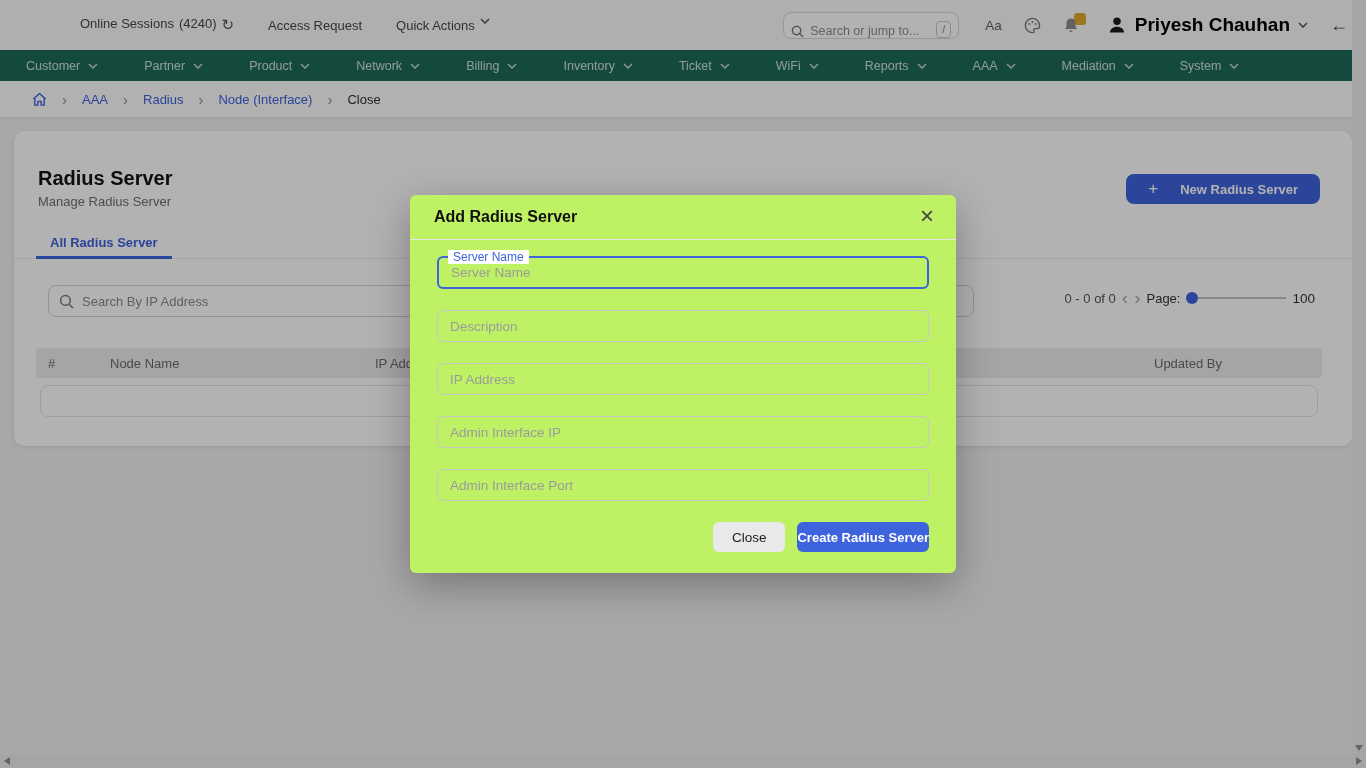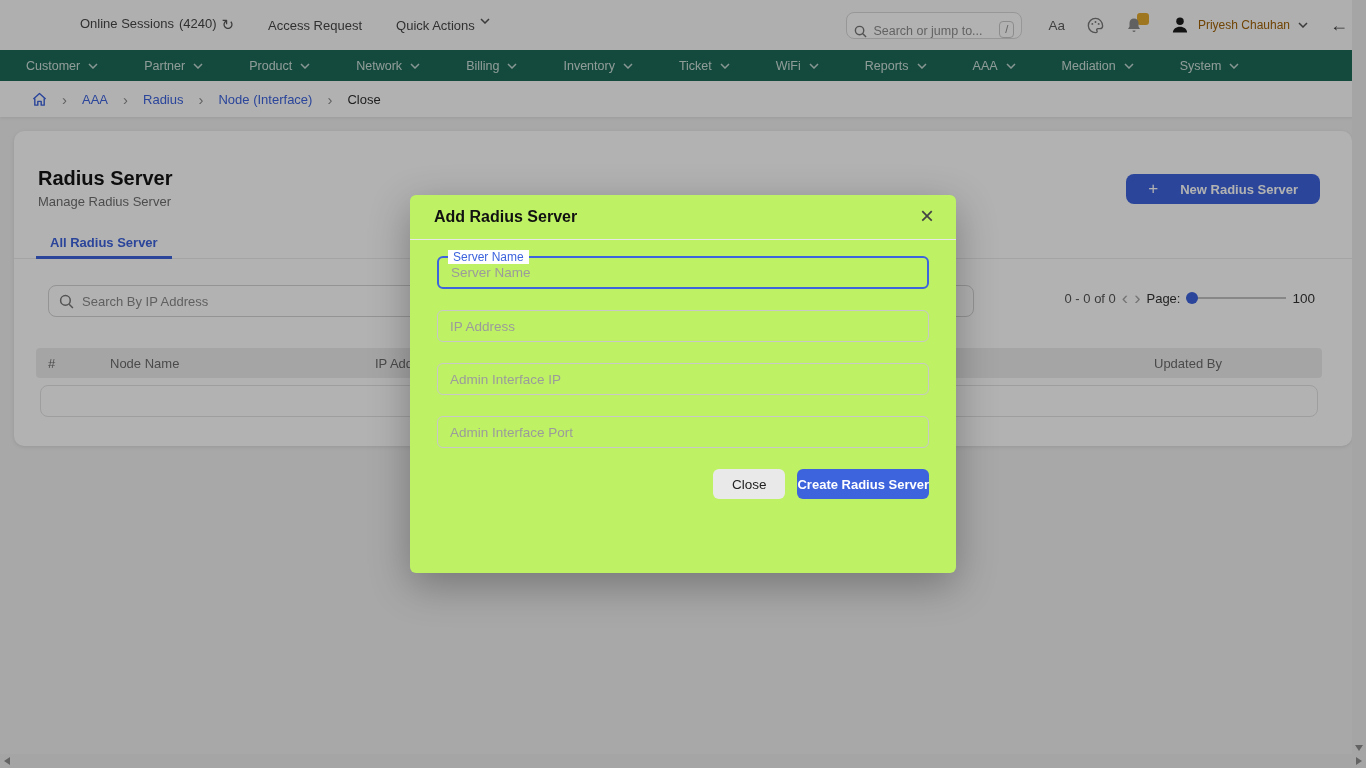--- a/index.html
+++ b/index.html
@@ -18,21 +18,21 @@
   .searchbox { margin-left:auto; width:176px; height:27px; border:1px solid #d8d8d8; background:#fff; border-radius:8px; display:flex; align-items:flex-end; padding:0 7px; gap:6px; }
   .searchbox input { border:none; outline:none; flex:1; min-width:0; font-size:12.5px; color:#555; background:transparent; font-family:"Liberation Sans",sans-serif; }
   .searchbox input::placeholder { color:#8e8e8e; }
   .kbd { font-size:11px; color:#8a8a8a; border:1px solid #c9c9c9; border-radius:4px; padding:0 5px; height:17px; line-height:15px; }
   .tb-icons { display:flex; align-items:center; gap:21px; margin-left:26px; }
   .aa { font-size:13.5px; color:#5d5d5d; cursor:pointer; }
   .bell-wrap { position:relative; width:20px; height:20px; cursor:pointer; }
   .bell-badge { position:absolute; right:-3px; top:-2px; width:12px; height:12px; background:#e3aa2f; border-radius:3px; }
   .bell-svg { position:absolute; left:0; top:2px; }
   .user { display:flex; align-items:center; gap:8px; margin-left:24px; cursor:pointer; }
-  .user-name { font-size:12px; color:#a16207; }
+  .user-name { font-size:19px; color:#000000;font-weight:bold; }
   .back-arrow { font-size:18px; color:#444; margin-left:22px; cursor:pointer; }
   .refresh { font-size:15px; color:#555; cursor:pointer; }
 
   
   .nav { position:absolute; left:0; top:50px; width:1366px; height:31px; background:#1e6a59; display:flex; align-items:center; padding-left:26px; gap:46px; z-index:5; }
   .navitem { display:flex; align-items:center; gap:8px; font-size:12.5px; color:rgba(235,244,240,0.85); cursor:pointer; white-space:nowrap; }
 
   
   .crumbbar { position:absolute; left:0; top:81px; width:1366px; height:36px; background:#fefefe; display:flex; align-items:center; padding-left:32px; gap:15px; box-shadow:0 1px 3px rgba(0,0,0,0.08); z-index:4; }
   .crumb-sep { color:#8a8a8a; font-size:15px; }
@@ -293,20 +293,23 @@
   <div class="m-head">
     <span class="m-title">Add Radius Server</span>
     <button class="m-close">×</button>
   </div>
   <div class="m-body">
     <div class="m-field focused">
       <span class="m-label">Server Name</span>
       <input type="text" placeholder="Server Name" style="">
     </div>
     <div class="m-field">
+      <input type="text" placeholder="Description" style="">
+    </div>
+    <div class="m-field">
       <input type="text" placeholder="IP Address" style="">
     </div>
     <div class="m-field">
       <input type="text" placeholder="Admin Interface IP" style="">
     </div>
     <div class="m-field">
       <input type="text" placeholder="Admin Interface Port" style="">
     </div>
   </div>
   <div class="m-footer">

